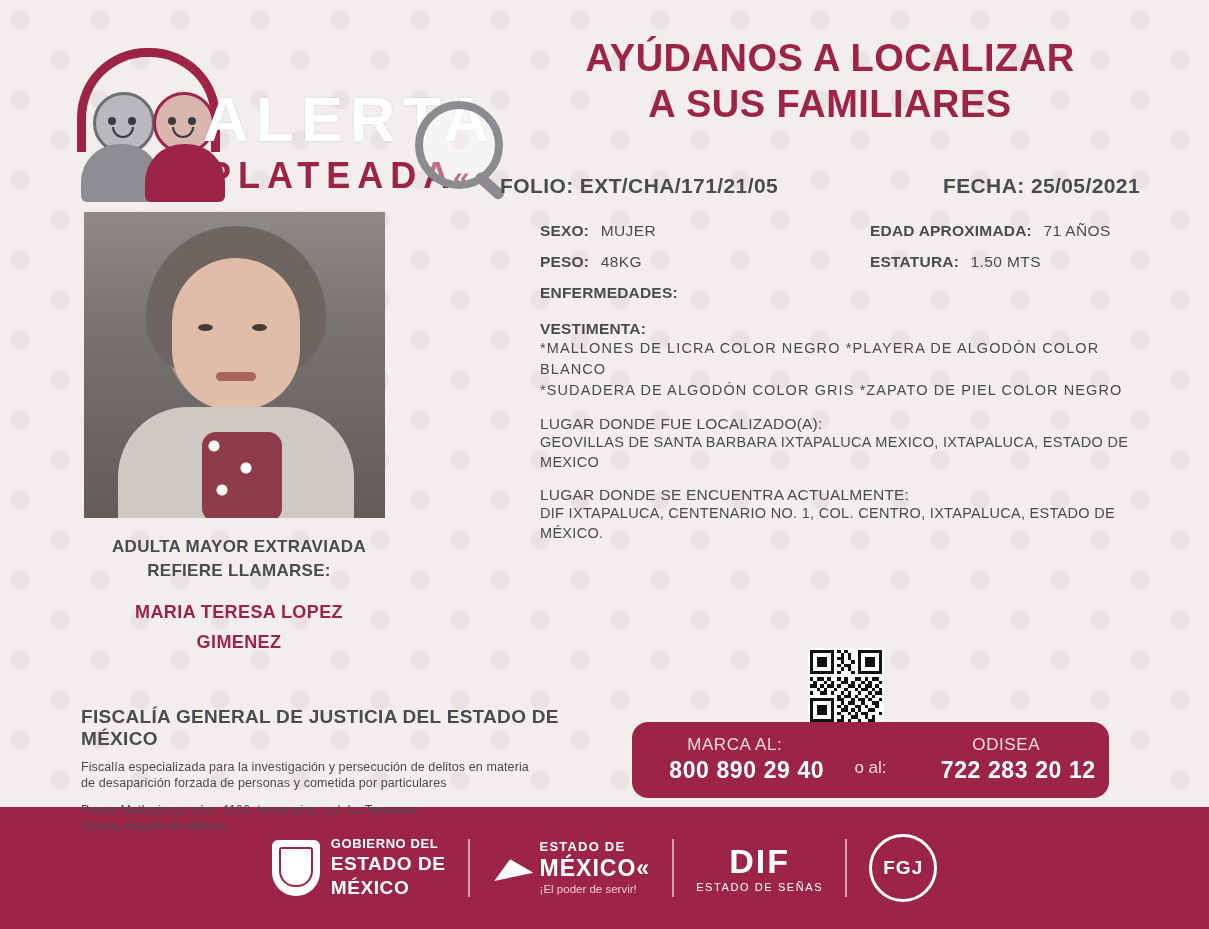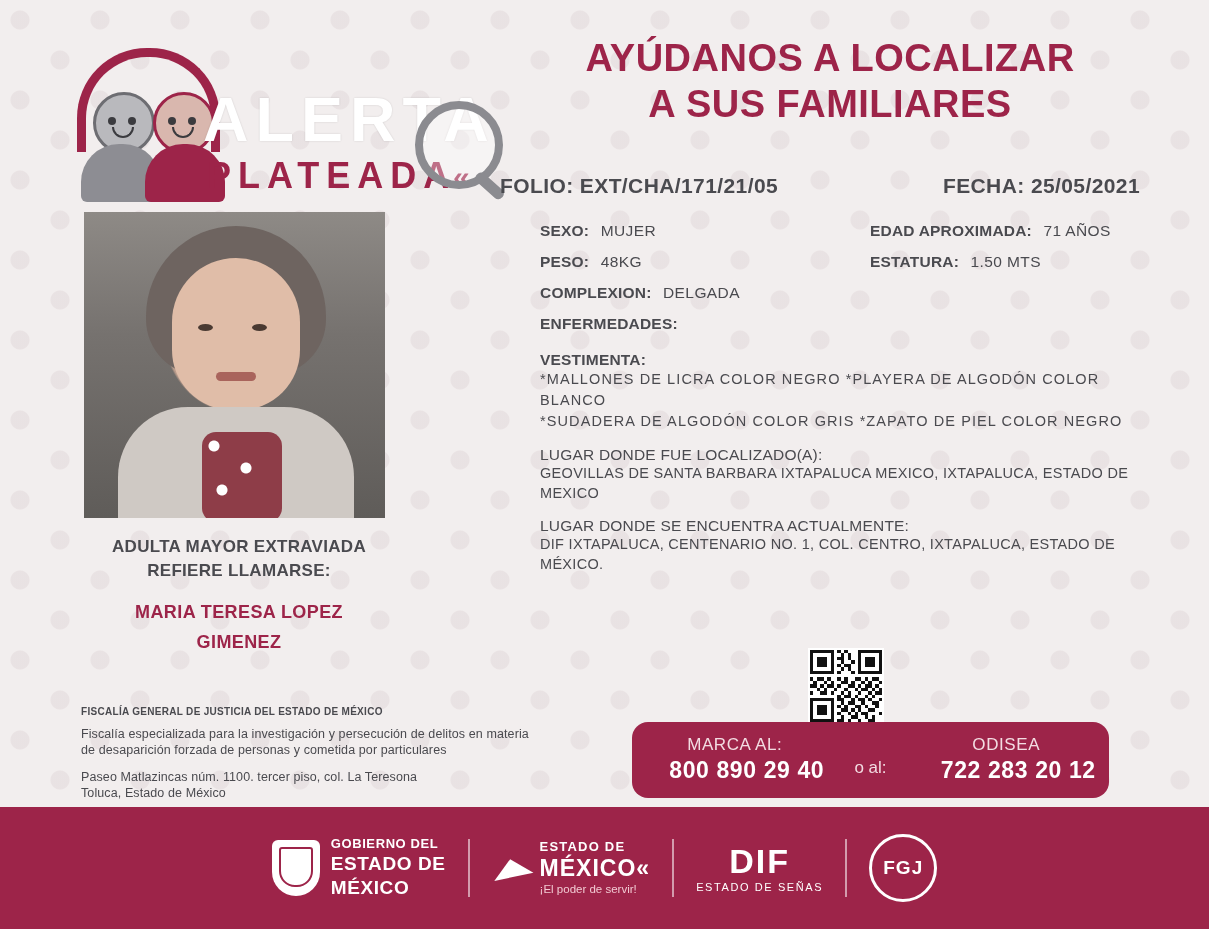--- a/index.html
+++ b/index.html
@@ -353,21 +353,21 @@
     color: #f3dce2;
   }
   
   .footer-text {
     position: absolute;
     left: 81px; top: 706px;
     width: 530px;
     color: #4a4a4f;
   }
   .ft-title {
-    font-size: 10px;
+    font-size: 19px;
     font-weight: bold;
     letter-spacing: 0.3px;
     margin-bottom: 9px;
   }
   .ft-line {
     font-size: 12.5px;
     line-height: 1.3;
     letter-spacing: 0.1px;
   }
   .ft-gap { margin-top: 10px; }
@@ -539,26 +539,20 @@
       <div class="dcol-left">
         <span class="fld-label">PESO:</span>
         <span class="fld-value">48KG</span>
       </div>
       <div class="dcol-right">
         <span class="fld-label">ESTATURA:</span>
         <span class="fld-value">1.50 MTS</span>
       </div>
     </div>
 
-    <div class="drow">
-      <div class="dcol-left">
-        <span class="fld-label">COMPLEXION:</span>
-        <span class="fld-value">DELGADA</span>
-      </div>
-    </div>
 
     <div class="drow">
       <div class="dcol-left">
         <span class="fld-label">ENFERMEDADES:</span>
         <span class="fld-value"></span>
       </div>
     </div>
 
     <div class="sec">
       <div class="block-label">VESTIMENTA:</div>

